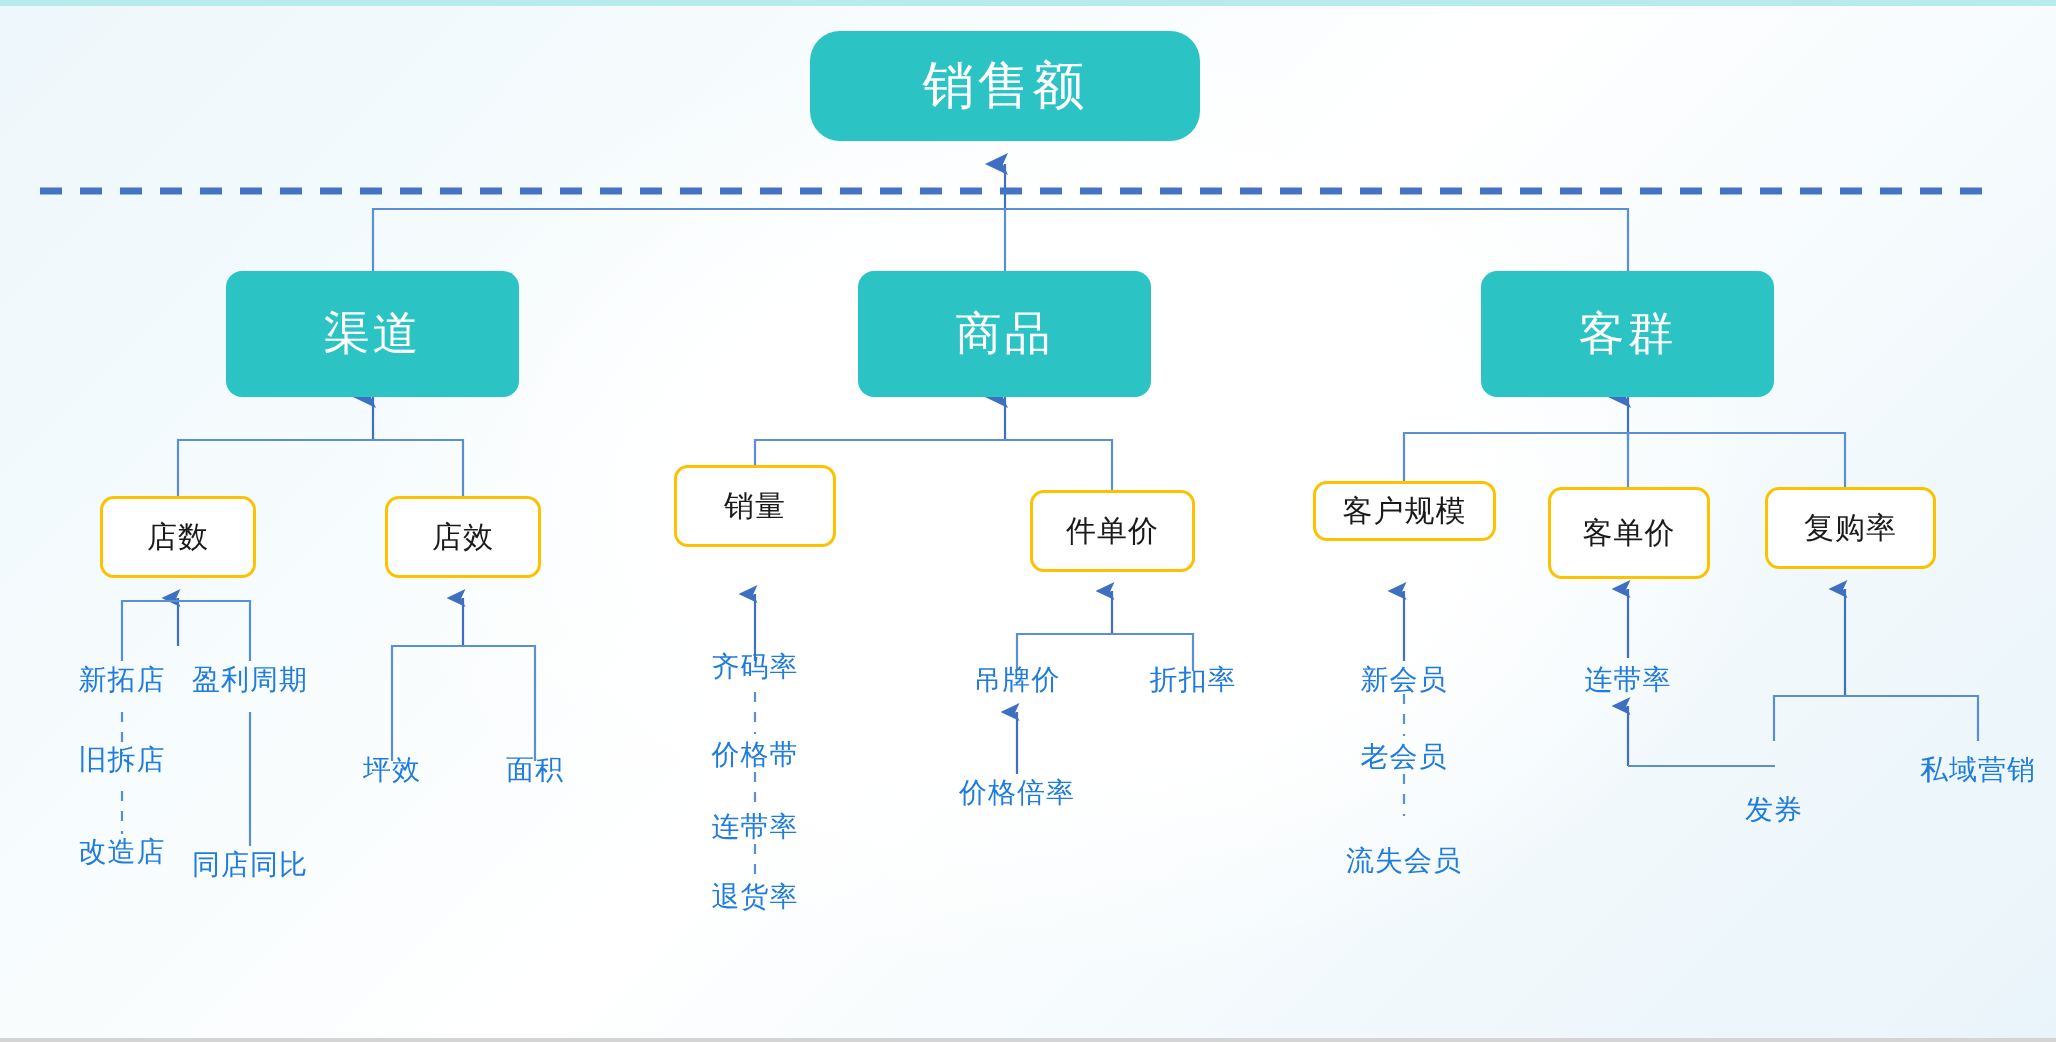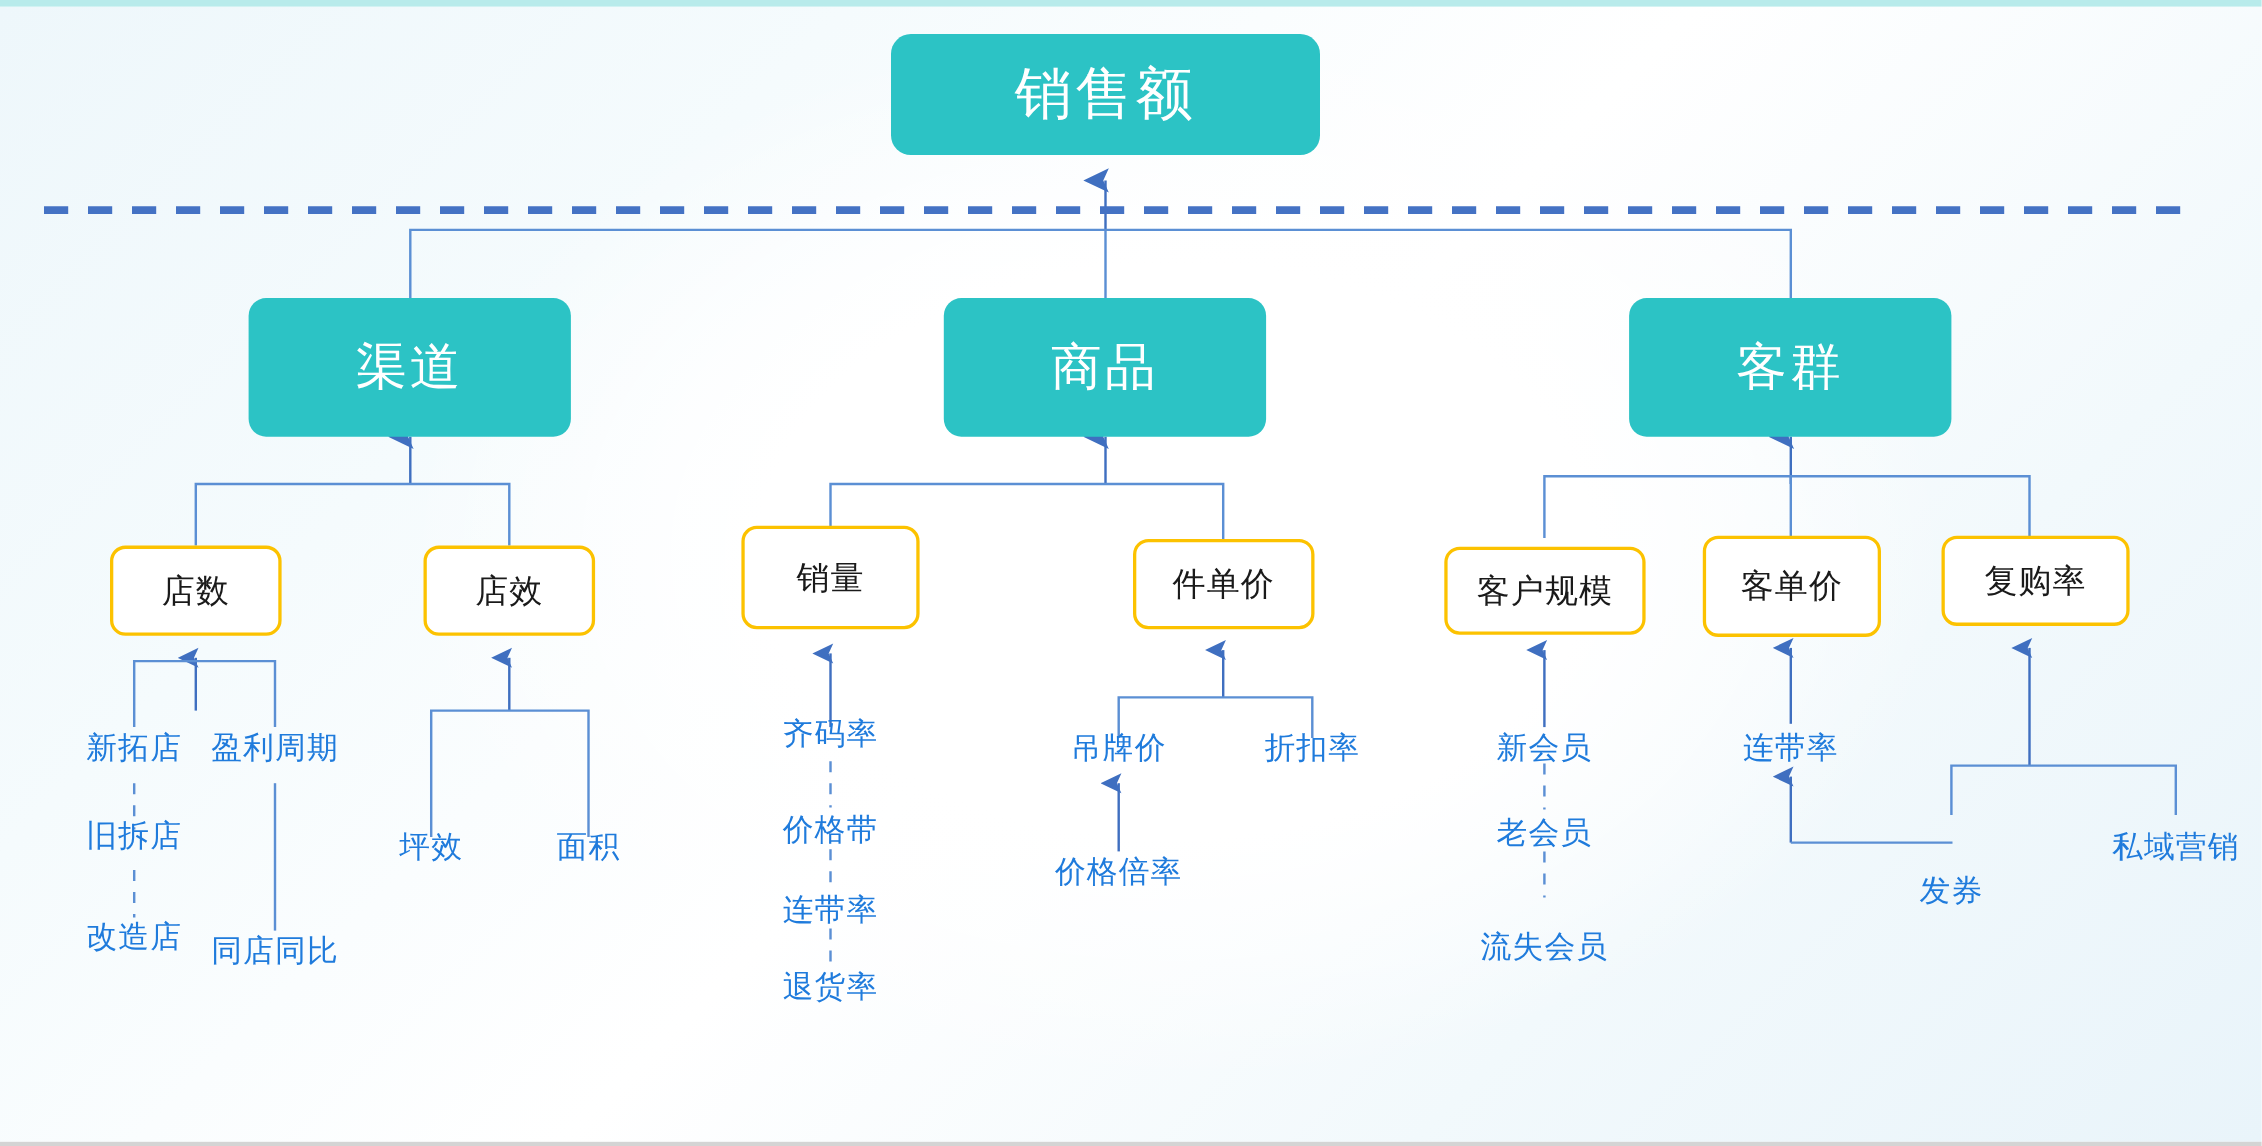--- a/index.html
+++ b/index.html
@@ -37,21 +37,21 @@
     position: absolute;
     display: flex;
     align-items: center;
     justify-content: center;
     box-sizing: border-box;
     white-space: nowrap;
   }
   .node.lvl1 {
     background: #2cc3c5;
     color: #ffffff;
-    border-radius: 18px;
+    border-radius: 30px;
     font-size: 52px;
     letter-spacing: 3px;
   }
   .node.lvl2 {
     background: #2cc3c5;
     color: #ffffff;
     border-radius: 16px;
     font-size: 46px;
     letter-spacing: 3px;
   }
@@ -150,27 +150,27 @@
   <div class="node lvl2" style="left:1481px; top:265px; width:293px; height:126px;">
     <span>客群</span>
   </div>
 
   <div class="node lvl3" style="left:385px; top:490px; width:156px; height:82px;">
     <span>店效</span>
   </div>
   <div class="node lvl3" style="left:100px; top:490px; width:156px; height:82px;">
     <span>店数</span>
   </div>
-  <div class="node lvl3" style="left:674px; top:472px; width:162px; height:94px;">
+  <div class="node lvl3" style="left:674px; top:459px; width:162px; height:82px;">
     <span>销量</span>
   </div>
   <div class="node lvl3" style="left:1030px; top:484px; width:165px; height:82px;">
     <span>件单价</span>
   </div>
-  <div class="node lvl3" style="left:1313px; top:491px; width:183px; height:80px;">
+  <div class="node lvl3" style="left:1313px; top:475px; width:183px; height:60px;">
     <span>客户规模</span>
   </div>
   <div class="node lvl3" style="left:1548px; top:481px; width:162px; height:92px;">
     <span>客单价</span>
   </div>
   <div class="node lvl3" style="left:1765px; top:481px; width:171px; height:82px;">
     <span>复购率</span>
   </div>
 
   <div class="leaf" style="left:122px; top:655px;">

